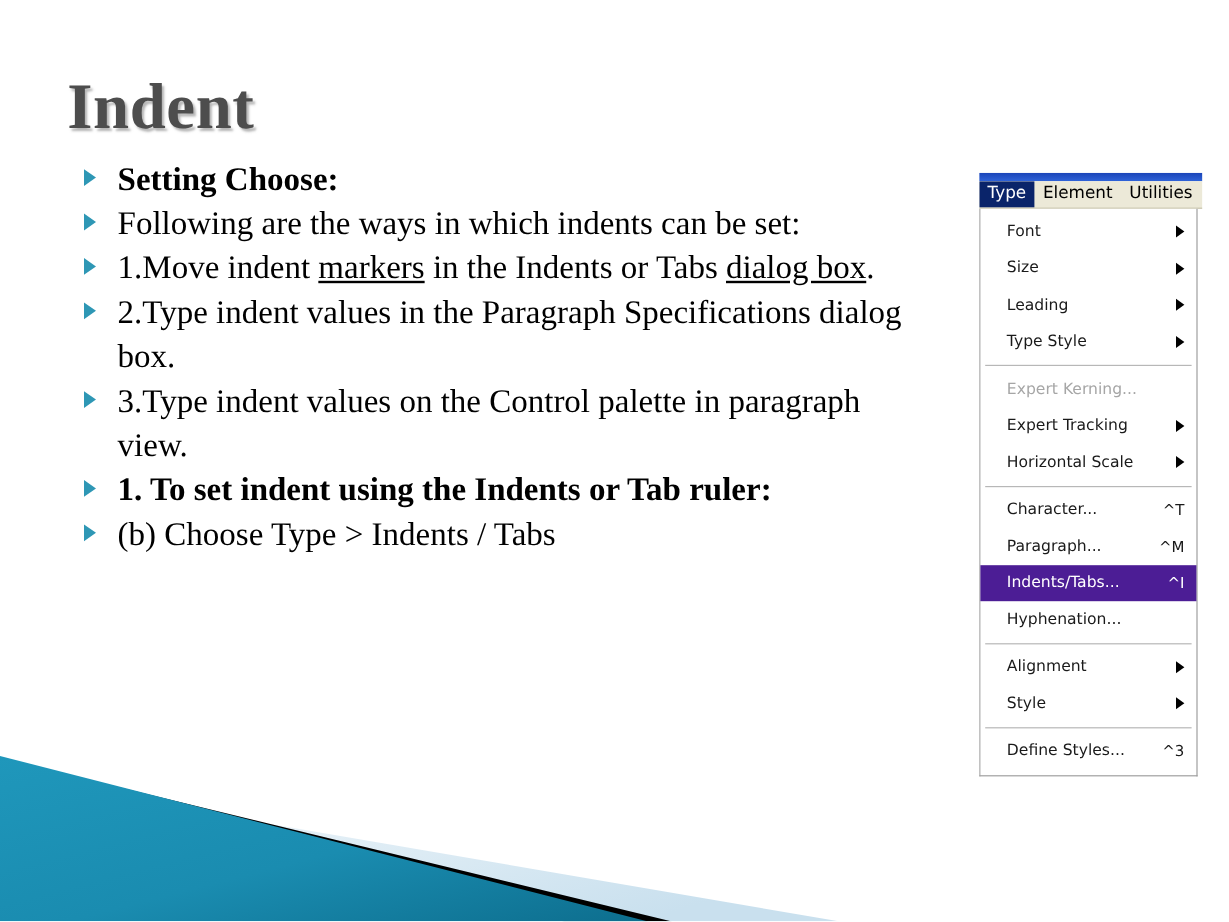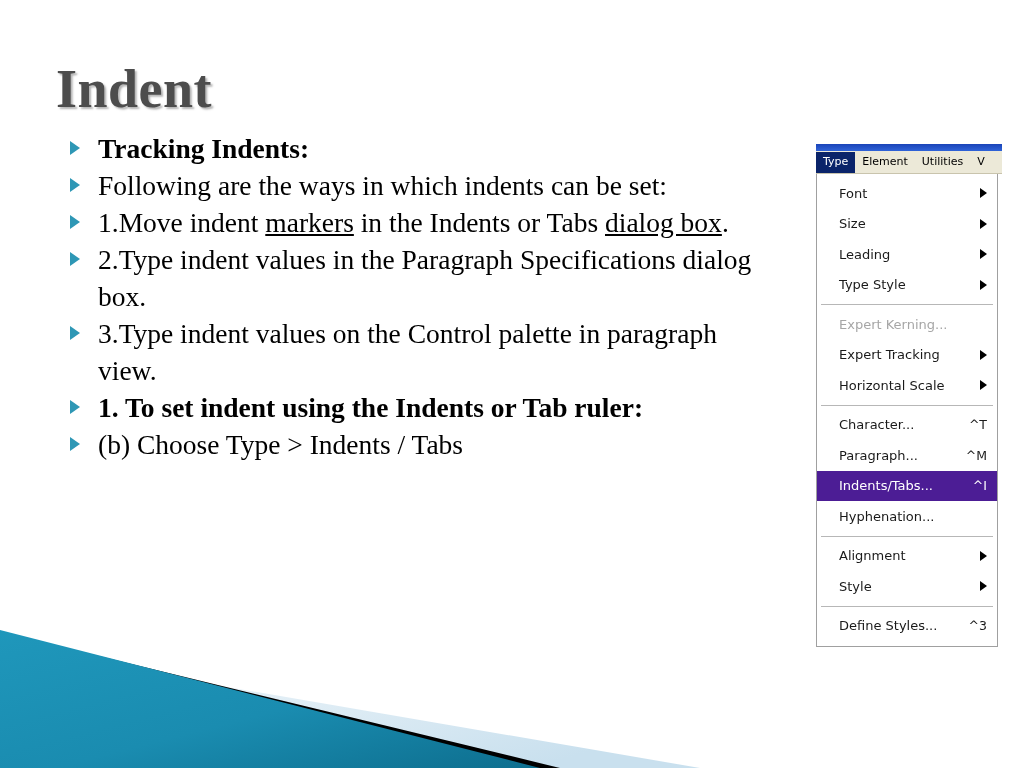--- a/index.html
+++ b/index.html
@@ -93,22 +93,21 @@
   }
   #menu-titlebar {
     height: 7px;
     background: linear-gradient(#1a44b8, #2f63d8);
   }
   #menubar {
     height: 22px;
     background: #ece9d8;
     border-bottom: 1px solid #c9c4ad;
     display: flex;
-    align-items: center;
-    font-size: 11px;
+    font-size: 14px;
     color: #000;
     overflow: hidden;
     white-space: nowrap;
   }
   #menubar .mb {
     padding: 2px 7px 3px 7px;
     line-height: 16px;
   }
   #menubar .mb.active {
     background: #0a246a;
@@ -179,21 +178,21 @@
     <polygon points="0,40 700,160 0,160" fill="url(#paleGrad)"></polygon>
 
     <polygon points="0,24 560,160 470,160 0,46" fill="#000000"></polygon>
 
     <polygon points="0,22 540,160 0,160" fill="url(#tealGrad)"></polygon>
   </svg>
 
   <div id="title">Indent</div>
 
   <ul id="body-list">
-      <li class="bullet-item bold"><span class="tri"></span><span><span>Tracking Indents:</span></span></li>
+      <li class="bullet-item bold"><span class="tri"></span><span><span>Setting Choose:</span></span></li>
       <li class="bullet-item"><span class="tri"></span><span><span>Following are the ways in which indents can be set:</span></span></li>
       <li class="bullet-item"><span class="tri"></span><span><span>1.Move indent </span><span class="u">markers</span><span> in the Indents or Tabs </span><span class="u">dialog box</span><span>.</span></span></li>
       <li class="bullet-item"><span class="tri"></span><span><span>2.Type indent values in the Paragraph Specifications dialog box.</span></span></li>
       <li class="bullet-item"><span class="tri"></span><span><span>3.Type indent values on the Control palette in paragraph view.</span></span></li>
       <li class="bullet-item bold"><span class="tri"></span><span><span>1. To set indent using the Indents or Tab ruler:</span></span></li>
       <li class="bullet-item"><span class="tri"></span><span><span>(b) Choose Type &gt; Indents / Tabs</span></span></li>
     </ul>
 
   <div id="menu-shot">
     <div id="menu-titlebar"></div>

